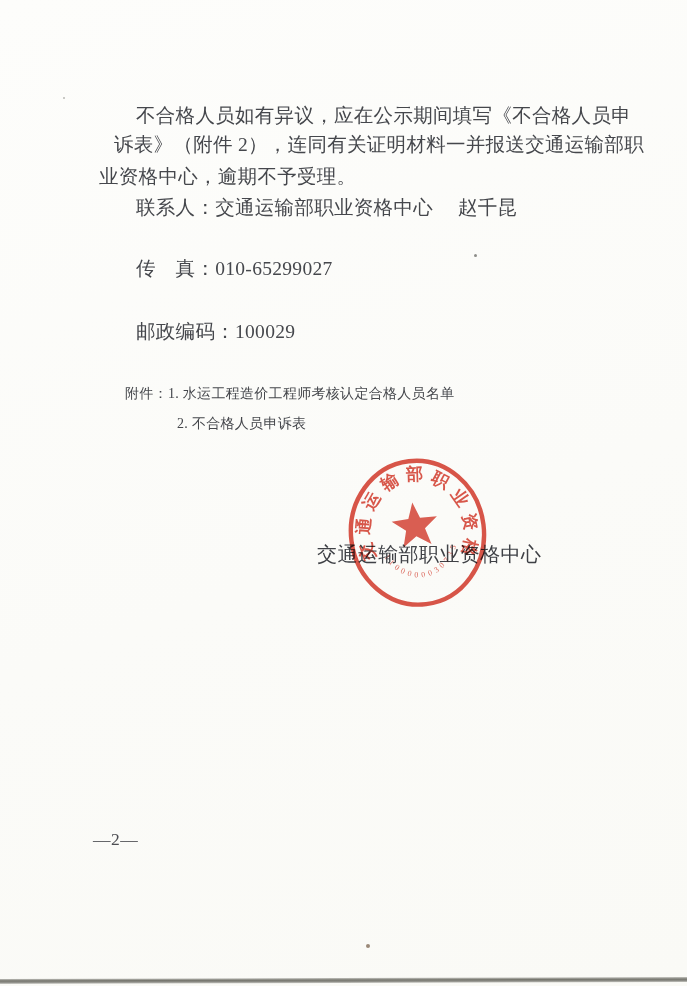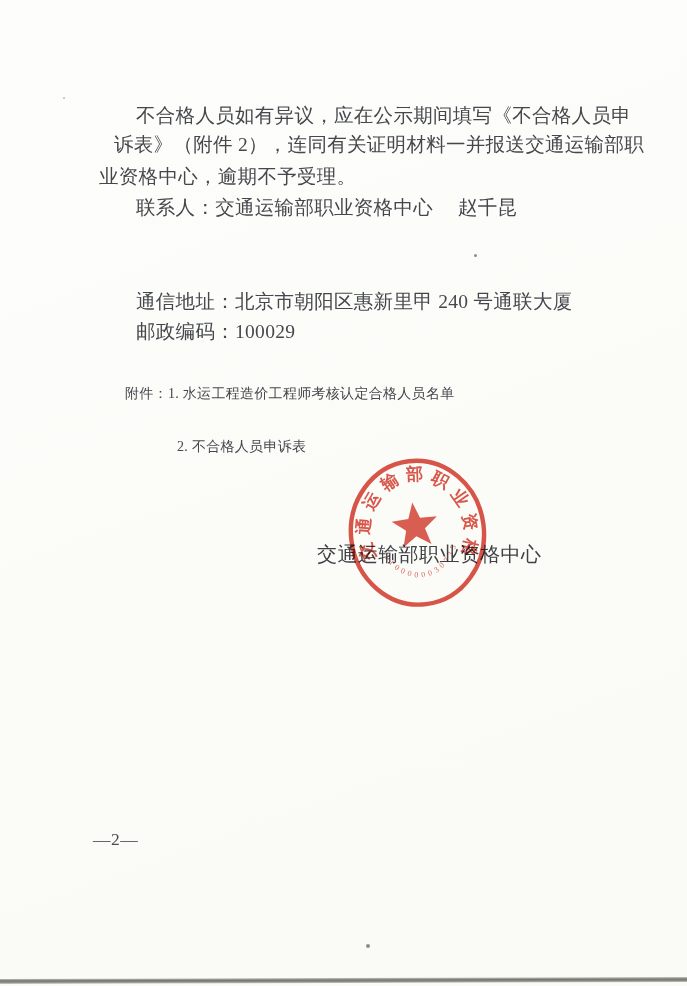--- a/index.html
+++ b/index.html
@@ -71,25 +71,25 @@
 </style>
 </head>
 <body>
 
 <div class="page">
 
   <div class="bodyline indent" style="top:106px;">不合格人员如有异议，应在公示期间填写《不合格人员申</div>
   <div class="bodyline" style="top:135px; left:114px;">诉表》（附件 2），连同有关证明材料一并报送交通运输部职</div>
   <div class="bodyline indent" style="top:198px;">联系人：交通运输部职业资格中心　 赵千昆</div>
   <div class="bodyline" style="top:167px; left:99px;">业资格中心，逾期不予受理。</div>
-  <div class="bodyline indent" style="top:292px;">通信地址：北京市朝阳区惠新里甲 240 号通联大厦</div>
+  <div class="bodyline indent" style="top:259px;">传　真：010-65299027</div>
   <div class="bodyline indent" style="top:322px;">邮政编码：100029</div>
 
   <div class="attach" style="top:387px; left:125px;">附件：1. 水运工程造价工程师考核认定合格人员名单</div>
-  <div class="attach" style="top:440px; left:177px;">2. 不合格人员申诉表</div>
+  <div class="attach" style="top:417px; left:177px;">2. 不合格人员申诉表</div>
 
   <div class="sig" style="top:544px; left:317px;">交通运输部职业资格中心</div>
 
   <svg class="seal" viewBox="0 0 150 162" aria-hidden="true">
     <defs>
       <path id="sealTopArc" d="M 29.7,102.1 A 48,53 0 1 1 117.3,102.1" fill="none"></path>
       <path id="sealCodeArc" d="M 35.1,92.9 A 40,45 0 0 0 111.9,92.9" fill="none"></path>
     </defs>
     <ellipse cx="73.5" cy="80.5" rx="66.5" ry="72" fill="none" stroke="#d5392b" stroke-width="4.4" stroke-opacity="0.93"></ellipse>
     <polygon points="72,50 66.1,65.9 49.2,66.6 62.5,77.1 57.9,93.4 72,84 86.1,93.4 81.5,77.1 94.8,66.6 77.9,65.9" fill="#d5392b" fill-opacity="0.88"></polygon>

